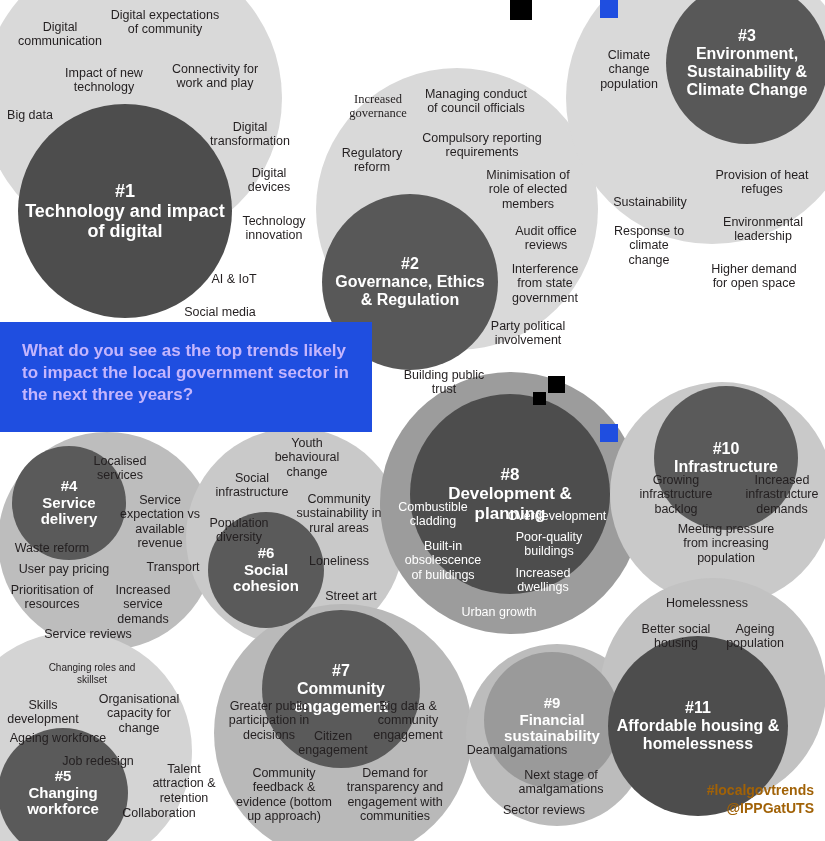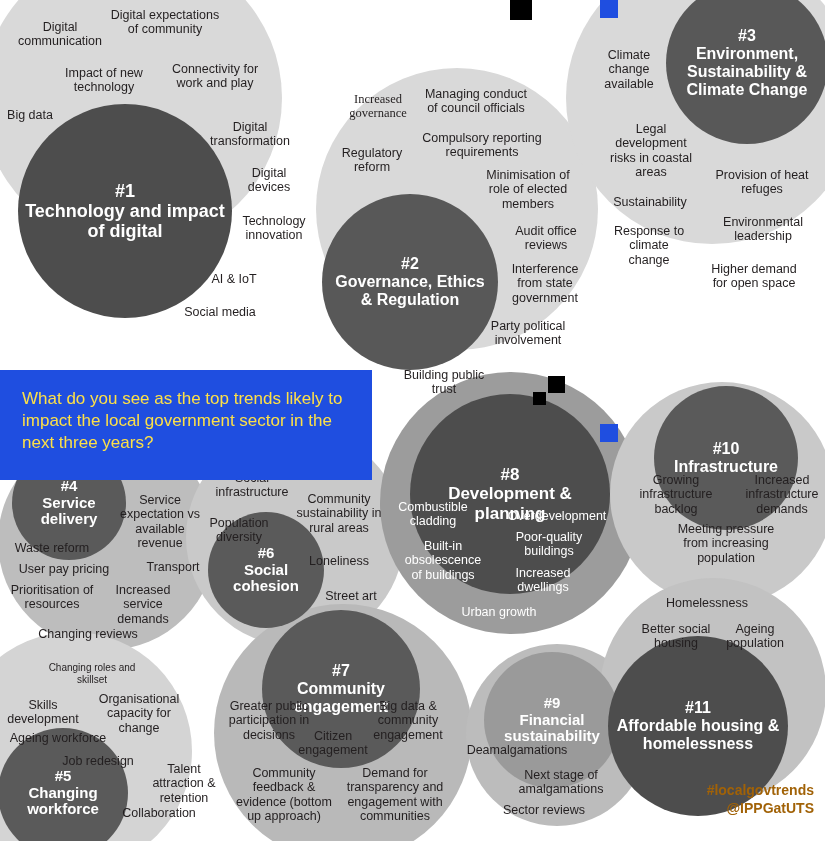--- a/index.html
+++ b/index.html
@@ -19,22 +19,22 @@
   .lbl.w{color:#ffffff;}
 
   .num{display:block;font-weight:bold;}
   .nm{display:block;font-weight:bold;}
 
   
   .core{color:#ffffff;}
   .halo{}
 
   .question{
-    position:absolute;background:#1f4ee0;color:#fde047;
-    font-weight:normal;line-height:1.3;box-sizing:border-box;margin-top:48px;
+    position:absolute;background:#1f4ee0;color:#c4b5fd;
+    font-weight:bold;line-height:1.3;box-sizing:border-box;
   }
 
   .sq{position:absolute;}
 
   .hashtag{position:absolute;text-align:right;font-weight:bold;color:#a16207;line-height:1.25;}
 </style>
 </head>
 <body>
 
 <div id="canvas">
@@ -142,36 +142,35 @@
   <div class="lbl" style="left:332px;top:92px;width:92px;font-size:12.5px;font-family:Liberation Serif, serif;">Increased governance</div>
   <div class="lbl" style="left:420px;top:87px;width:112px;font-size:12.5px;">Managing conduct of council officials</div>
   <div class="lbl" style="left:418px;top:131px;width:128px;font-size:12.5px;">Compulsory reporting requirements</div>
   <div class="lbl" style="left:330px;top:146px;width:84px;font-size:12.5px;">Regulatory reform</div>
   <div class="lbl" style="left:476px;top:168px;width:104px;font-size:12.5px;">Minimisation of role of elected members</div>
   <div class="lbl" style="left:500px;top:224px;width:92px;font-size:12.5px;">Audit office reviews</div>
   <div class="lbl" style="left:498px;top:262px;width:94px;font-size:12.5px;">Interference from state government</div>
   <div class="lbl" style="left:480px;top:319px;width:96px;font-size:12.5px;">Party political involvement</div>
   <div class="lbl" style="left:398px;top:368px;width:92px;font-size:12.5px;">Building public trust</div>
 
-  <div class="lbl" style="left:590px;top:48px;width:78px;font-size:12.5px;">Climate change available</div>
-  <div class="lbl" style="left:604px;top:122px;width:94px;font-size:12.5px;">Legal development risks in coastal areas</div>
+  <div class="lbl" style="left:590px;top:48px;width:78px;font-size:12.5px;">Climate change population</div>
   <div class="lbl" style="left:604px;top:195px;width:92px;font-size:12.5px;">Sustainability</div>
   <div class="lbl" style="left:714px;top:168px;width:96px;font-size:12.5px;">Provision of heat refuges</div>
   <div class="lbl" style="left:708px;top:215px;width:110px;font-size:12.5px;">Environmental leadership</div>
   <div class="lbl" style="left:608px;top:224px;width:82px;font-size:12.5px;">Response to climate change</div>
   <div class="lbl" style="left:706px;top:262px;width:96px;font-size:12.5px;">Higher demand for open space</div>
 
   <div class="lbl" style="left:80px;top:454px;width:80px;font-size:12.5px;">Localised services</div>
   <div class="lbl" style="left:118px;top:493px;width:84px;font-size:12.5px;">Service expectation vs available revenue</div>
   <div class="lbl" style="left:8px;top:541px;width:88px;font-size:12.5px;">Waste reform</div>
   <div class="lbl" style="left:10px;top:562px;width:108px;font-size:12.5px;">User pay pricing</div>
   <div class="lbl" style="left:138px;top:560px;width:70px;font-size:12.5px;">Transport</div>
   <div class="lbl" style="left:8px;top:583px;width:88px;font-size:12.5px;">Prioritisation of resources</div>
   <div class="lbl" style="left:96px;top:583px;width:94px;font-size:12.5px;">Increased service demands</div>
-  <div class="lbl" style="left:38px;top:627px;width:100px;font-size:12.5px;">Changing reviews</div>
+  <div class="lbl" style="left:38px;top:627px;width:100px;font-size:12.5px;">Service reviews</div>
 
   <div class="lbl" style="left:38px;top:662px;width:108px;font-size:10px;">Changing roles and skillset</div>
   <div class="lbl" style="left:4px;top:698px;width:78px;font-size:12.5px;">Skills development</div>
   <div class="lbl" style="left:94px;top:692px;width:90px;font-size:12.5px;">Organisational capacity for change</div>
   <div class="lbl" style="left:4px;top:731px;width:108px;font-size:12.5px;">Ageing workforce</div>
   <div class="lbl" style="left:56px;top:754px;width:84px;font-size:12.5px;">Job redesign</div>
   <div class="lbl" style="left:146px;top:762px;width:76px;font-size:12.5px;">Talent attraction &amp; retention</div>
   <div class="lbl" style="left:112px;top:806px;width:94px;font-size:12.5px;">Collaboration</div>
 
   <div class="lbl" style="left:266px;top:436px;width:82px;font-size:12.5px;">Youth behavioural change</div>

